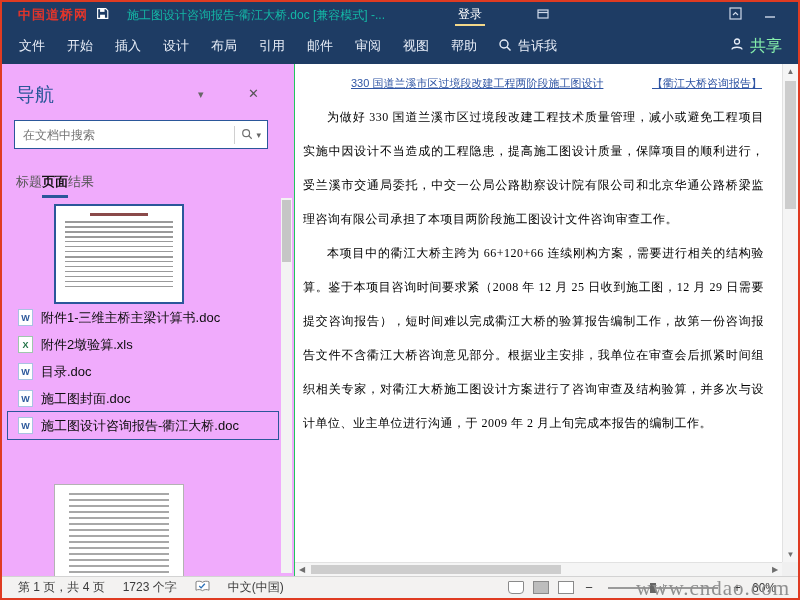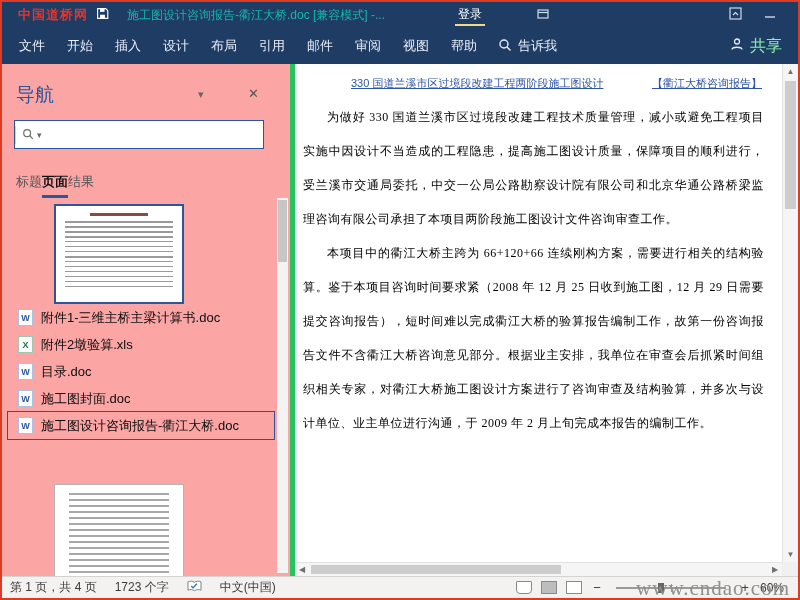--- a/index.html
+++ b/index.html
@@ -18,21 +18,21 @@
   
   .ribbon { position: absolute; top: 26px; left: 0; right: 0; height: 36px; background: #1e3c64; display: flex; align-items: center; padding: 0 6px; }
   .rtab { color: #e8eef8; font-size: 13px; padding: 0 11px; line-height: 36px; white-space: nowrap; }
   .tellme { display: flex; align-items: center; gap: 6px; color: #e8eef8; font-size: 13px; margin-left: 10px; white-space: nowrap; }
   .share { display: flex; align-items: center; gap: 6px; color: #86efac; font-size: 16px; margin-left: auto; padding-right: 10px; white-space: nowrap; }
 
   
   .main { position: absolute; top: 62px; left: 0; right: 0; bottom: 22px; display: flex; }
 
   
-  .nav { position: relative; width: 293px; background: #fca5a5; border-right: 5px solid #22c55e; overflow: hidden; flex: none; }
+  .nav { position: relative; width: 293px; background: #f0abfc; border-right: 1px solid #22c55e; overflow: hidden; flex: none; }
   .nav-title { position: absolute; top: 18px; left: 14px; font-size: 19px; color: #2b579a; }
   .nav-chevron { position: absolute; top: 24px; left: 196px; font-size: 11px; color: #666; }
   .nav-close { position: absolute; top: 22px; left: 246px; font-size: 13px; color: #555; }
   .nav-search { position: absolute; top: 56px; left: 12px; right: 26px; height: 29px; border: 1px solid #2b579a; background: #fff; display: flex; align-items: center; }
   .nav-search input { flex: 1; border: none; outline: none; font-size: 12px; padding: 0 8px; color: #333; min-width: 0; font-family: "Liberation Sans", sans-serif; }
   .nav-search .sdiv { width: 1px; height: 18px; background: #d0d0d0; }
   .nav-search .smag { padding: 0 6px; display: flex; align-items: center; gap: 3px; color: #666; font-size: 9px; }
   .nav-tabs { position: absolute; top: 104px; left: 14px; right: 0; height: 30px; display: flex; font-size: 13px; color: #555; }
   .ntab { line-height: 27px; border-bottom: 3px solid transparent; }
   .ntab.active { color: #111; font-weight: bold; border-bottom-color: #2b579a; }
@@ -60,21 +60,21 @@
   .vscroll .arr.bottom { position: absolute; bottom: 0; left: 0; right: 0; }
   .vscroll .thumb { position: absolute; top: 17px; left: 2px; right: 2px; height: 128px; background: #cdcdcd; }
   .hscroll { position: absolute; left: 0; right: 16px; bottom: 0; height: 14px; background: #f5f5f5; border-top: 1px solid #e2e2e2; }
   .hscroll .arr { position: absolute; top: 0; width: 14px; line-height: 13px; text-align: center; font-size: 8px; color: #6f6f6f; }
   .hscroll .arr.left { left: 0; }
   .hscroll .arr.right { right: 0; }
   .hscroll .thumb { position: absolute; left: 16px; top: 2px; height: 9px; width: 250px; background: #cdcdcd; }
   .corner { position: absolute; right: 0; bottom: 0; width: 16px; height: 14px; background: #f0f0f0; }
 
   
-  .statusbar { position: absolute; left: 0; right: 0; bottom: 0; height: 22px; background: #f3f2f1; border-top: 1px solid #d3d3d3; display: flex; align-items: center; gap: 18px; padding: 0 8px; font-size: 12px; color: #3b3b3b; }
+  .statusbar { position: absolute; left: 0; right: 0; bottom: 0; height: 22px; background: #f3f2f1; border-top: 1px solid #d3d3d3; display: flex; align-items: center; gap: 18px; padding: 0 16px; font-size: 12px; color: #3b3b3b; }
   .sb-left { display: flex; align-items: center; gap: 18px; white-space: nowrap; }
   .sb-right { margin-left: auto; display: flex; align-items: center; gap: 9px; }
   .vicon { width: 16px; height: 13px; border: 1px solid #8a8a8a; background: #fff; }
   .vicon.active { background: #bdbdbd; }
   .vicon.book { border-radius: 1px 1px 4px 4px; }
   .zoom-track { position: relative; width: 110px; height: 2px; background: #9a9a9a; margin: 0 4px; }
   .zoom-notch { position: absolute; left: 50%; top: -3px; width: 1px; height: 8px; background: #9a9a9a; }
   .zoom-thumb { position: absolute; left: 38%; top: -4px; width: 6px; height: 10px; background: #666; }
   .zbtn { font-size: 13px; color: #3b3b3b; width: 12px; text-align: center; }
   .zoom-pct { font-size: 12px; min-width: 30px; }
@@ -158,20 +158,21 @@
   </div>
 
   <div class="main">
 
     <div class="nav">
       <div class="nav-title">导航</div>
       <div class="nav-chevron"><span>▾</span></div>
       <div class="nav-close"><span>✕</span></div>
 
       <div class="nav-search">
+        <input type="text" placeholder="在文档中搜索" style="">
         <span class="sdiv"></span>
         <span class="smag">
           <span>
             <svg width="12" height="12" viewBox="0 0 14 14">
                 <circle cx="6" cy="6" r="4" fill="none" stroke="#707070" stroke-width="1.4"></circle>
                 <line x1="9" y1="9" x2="12.5" y2="12.5" stroke="#707070" stroke-width="1.4"></line>
               </svg>
           </span>
           <span>▾</span>
         </span>

